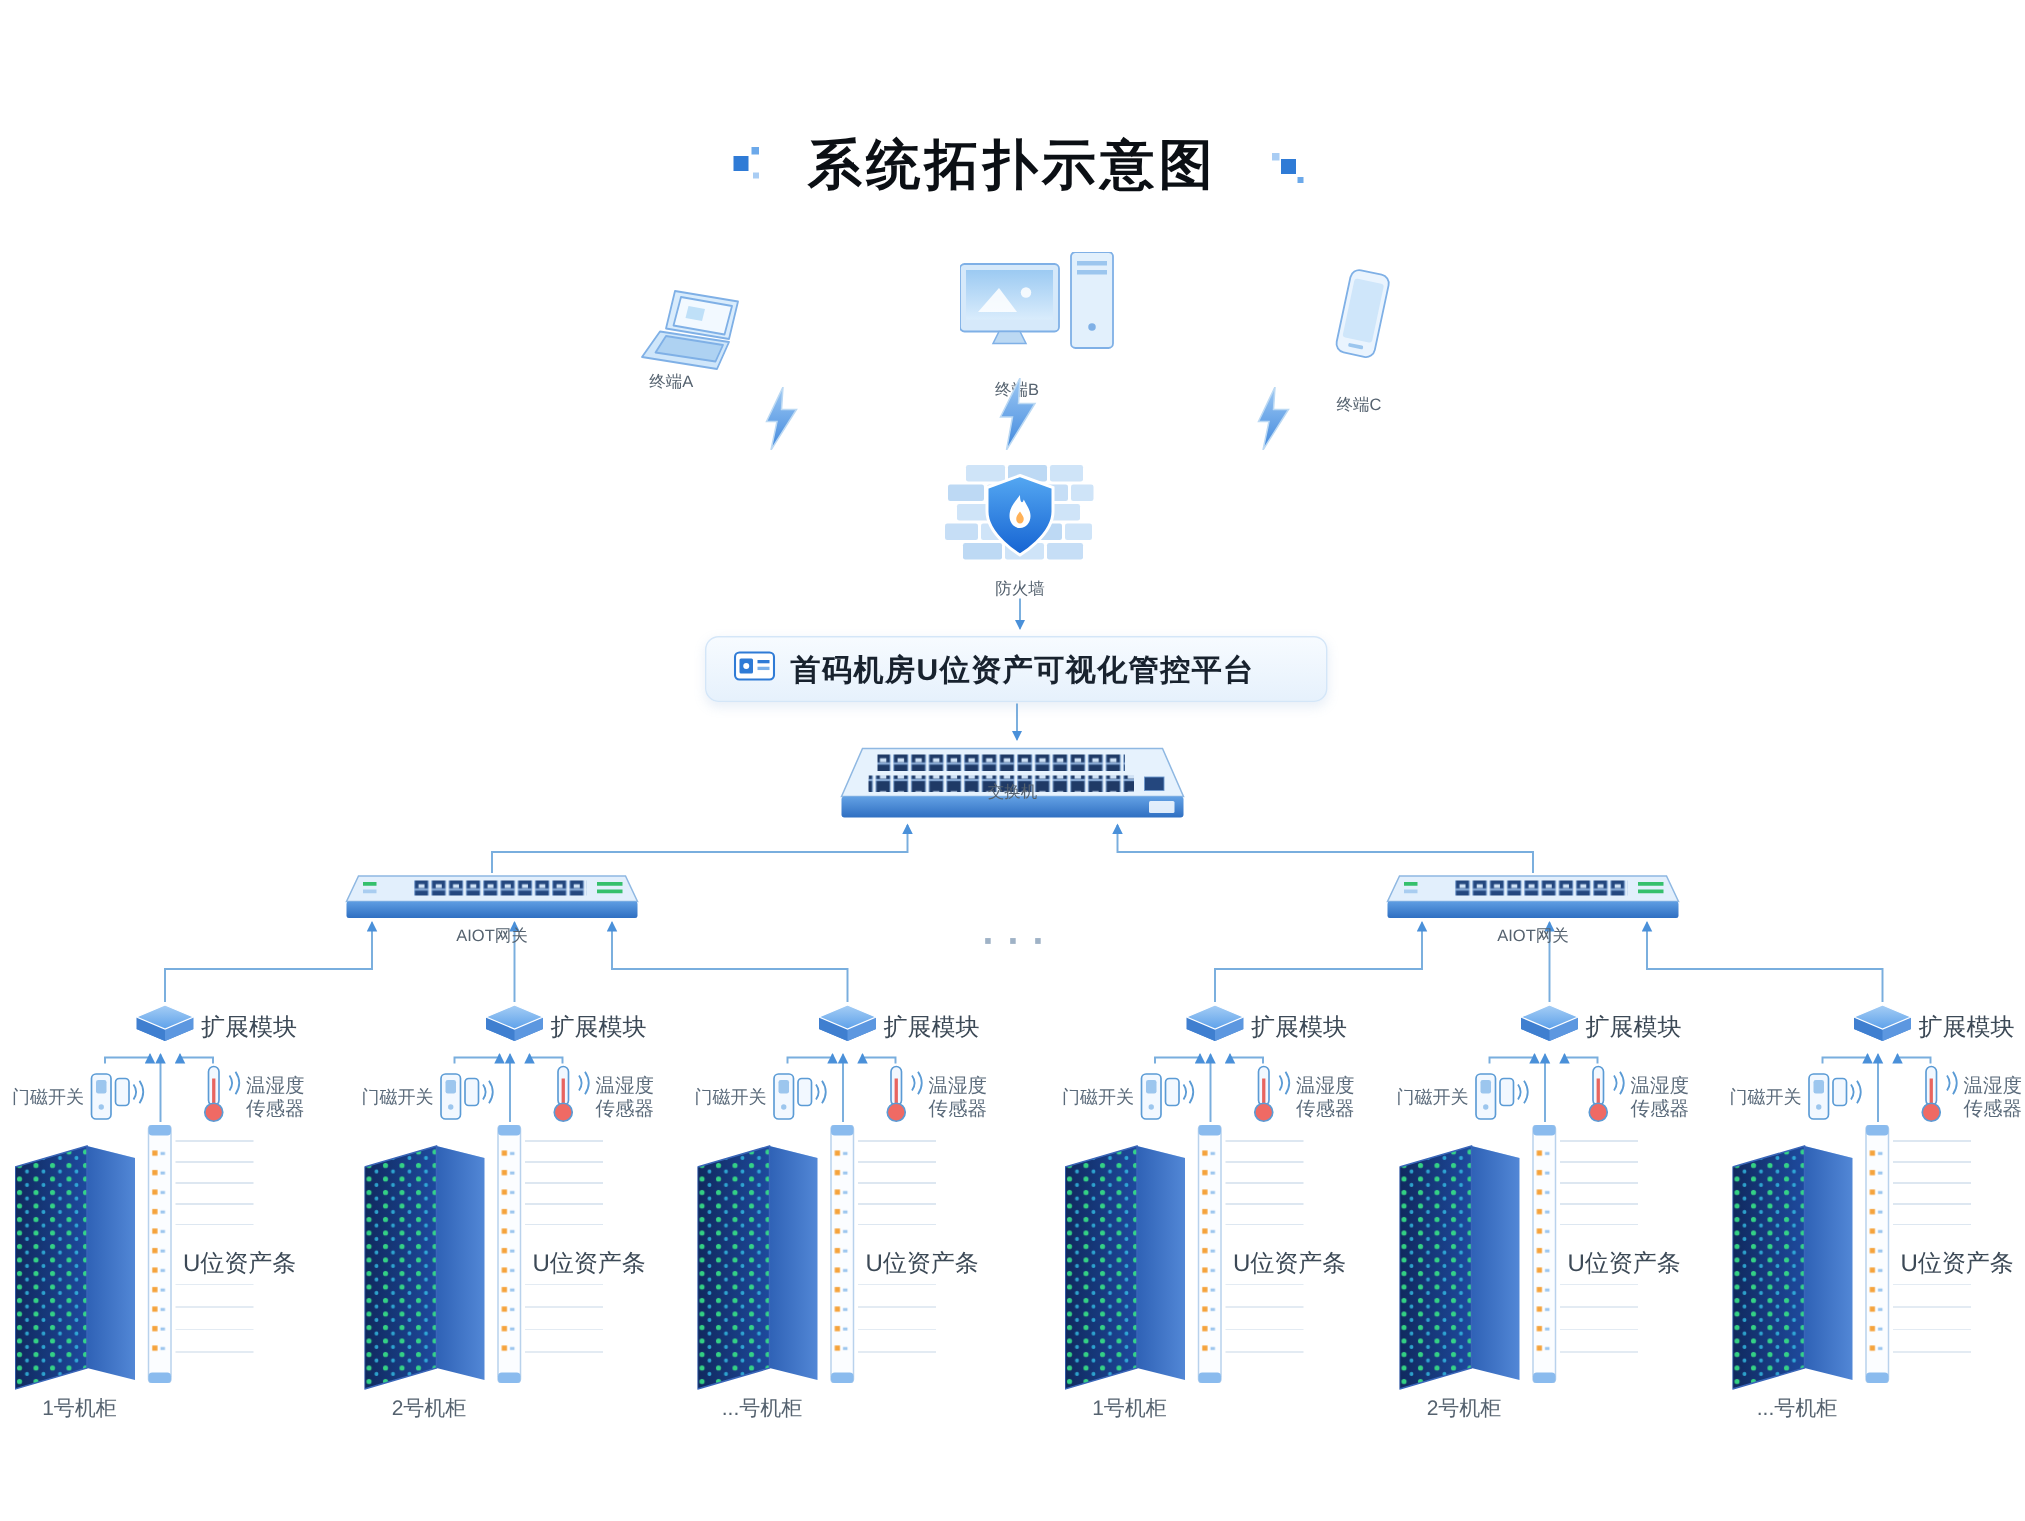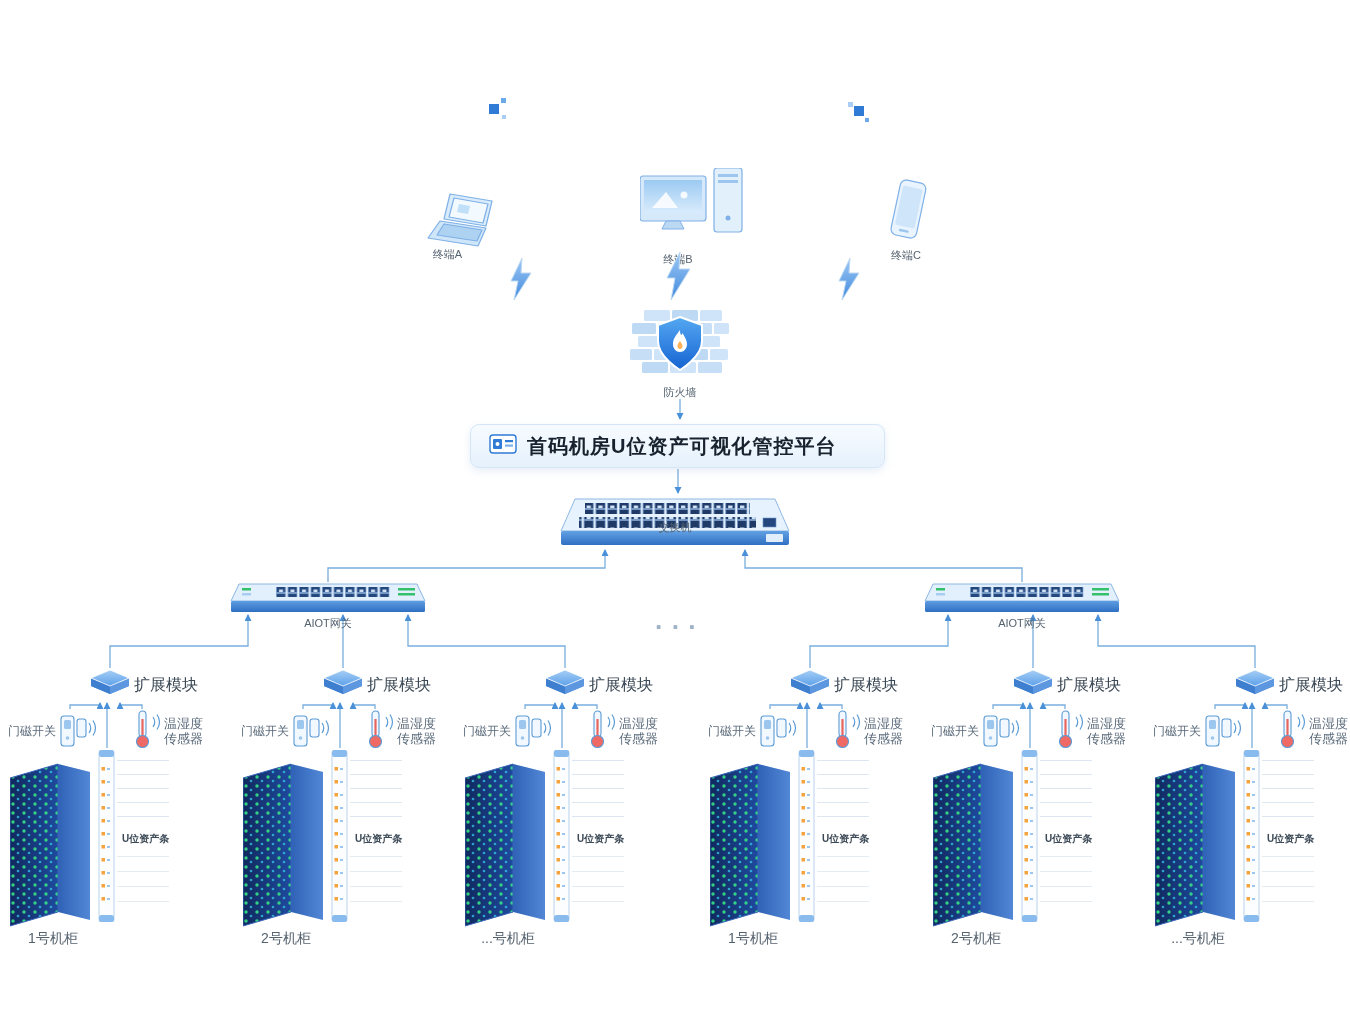--- a/index.html
+++ b/index.html
@@ -23,21 +23,21 @@
   .cluster .door-lbl{left:-4px;top:63px;width:52px;text-align:center;font-size:12px;color:#5a6a7a;}
   .cluster .door-icon{position:absolute;left:50px;top:50px;}
   .cluster .temp-icon{position:absolute;left:122px;top:50px;}
   .cluster .temp-lbl{left:154px;top:56px;font-size:13px;line-height:15px;color:#5a6a7a;white-space:normal;width:46px;}
   .cluster .rack{position:absolute;left:0;top:96px;}
   .cluster .u-strip{position:absolute;left:88px;top:90px;}
   .cluster .callouts-a{position:absolute;left:107px;top:100px;width:52px;height:58px;
     background:repeating-linear-gradient(to bottom,#dde7f1 0 1px,transparent 1px 14px);}
   .cluster .callouts-b{position:absolute;left:107px;top:196px;width:52px;height:47px;
     background:repeating-linear-gradient(to bottom,#e3ebf3 0 1px,transparent 1px 15px);}
-  .cluster .strip-lbl{left:112px;top:172px;font-size:10px;color:#3c4956;font-weight:bold;}
+  .cluster .strip-lbl{left:112px;top:172px;font-size:16px;color:#3c4956;}
   .cluster .cab-lbl{left:0;top:270px;width:86px;text-align:center;font-size:14px;color:#55626f;}
 </style>
 </head>
 <body>
 
 <svg width="0" height="0" style="position:absolute" aria-hidden="true">
   <defs>
     <linearGradient id="gwFront" x1="0" y1="0" x2="0" y2="1">
         <stop offset="0" stop-color="#5e9de2"></stop>
         <stop offset="1" stop-color="#2f6fc2"></stop>
@@ -118,20 +118,21 @@
       <path d="M1033 668 L1033 646 L1033 646 L1033 615" class="wire" marker-end="url(#arr)"></path>
       <path d="M993 709 L993 705 L1023 705 L1023 703" class="wire" marker-end="url(#arr)"></path>
       <path d="M1030 748 L1030 703" class="wire" marker-end="url(#arr)"></path>
       <path d="M1065 709 L1065 705 L1043 705 L1043 703" class="wire" marker-end="url(#arr)"></path>
       <path d="M1255 668 L1255 646 L1098 646 L1098 615" class="wire" marker-end="url(#arr)"></path>
       <path d="M1215 709 L1215 705 L1245 705 L1245 703" class="wire" marker-end="url(#arr)"></path>
       <path d="M1252 748 L1252 703" class="wire" marker-end="url(#arr)"></path>
       <path d="M1287 709 L1287 705 L1265 705 L1265 703" class="wire" marker-end="url(#arr)"></path>
     </svg>
 
+  <div class="title">系统拓扑示意图</div>
   <div class="abs" style="left:487px;top:96px">
     <svg width="22" height="26">
         <rect x="2" y="8" width="10" height="10" fill="#2f7bd6"></rect>
         <rect x="14" y="2" width="5" height="5" fill="#6ca9ea"></rect>
         <rect x="15" y="19" width="4" height="4" fill="#a9cdf4"></rect>
       </svg>
   </div>
   <div class="abs" style="left:846px;top:100px">
     <svg width="24" height="26">
         <rect x="8" y="6" width="10" height="10" fill="#2f7bd6"></rect>
@@ -170,21 +171,21 @@
 
   <div class="abs" style="left:884px;top:178px">
     <svg width="48" height="66">
       <g transform="rotate(12 24 33)">
         <rect x="11" y="3" width="26" height="56" rx="6" fill="#eaf4fe" stroke="#7fb0e6" stroke-width="1.2"></rect>
         <rect x="14" y="9" width="20" height="40" rx="2" fill="#cfe6fa"></rect>
         <rect x="19" y="52" width="10" height="2.5" rx="1" fill="#9cc6ee"></rect>
       </g>
     </svg>
   </div>
-  <div class="lbl center" style="left:880px;top:248px;width:52px">终端C</div>
+  <div class="lbl center" style="left:880px;top:262px;width:52px">终端C</div>
 
   <div class="abs" style="left:508px;top:258px">
     <svg width="26" height="42">
         <polygon points="14,0 3,23 10,23 6,42 23,15 13,15" fill="url(#boltGrad)" stroke="#bcd9f3" stroke-width="1"></polygon>
       </svg>
   </div>
   <div class="abs" style="left:664px;top:252px">
     <svg width="28" height="48">
         <polygon points="16,0 3,26 11,26 7,48 26,17 15,17" fill="url(#boltGrad)" stroke="#bcd9f3" stroke-width="1"></polygon>
       </svg>

